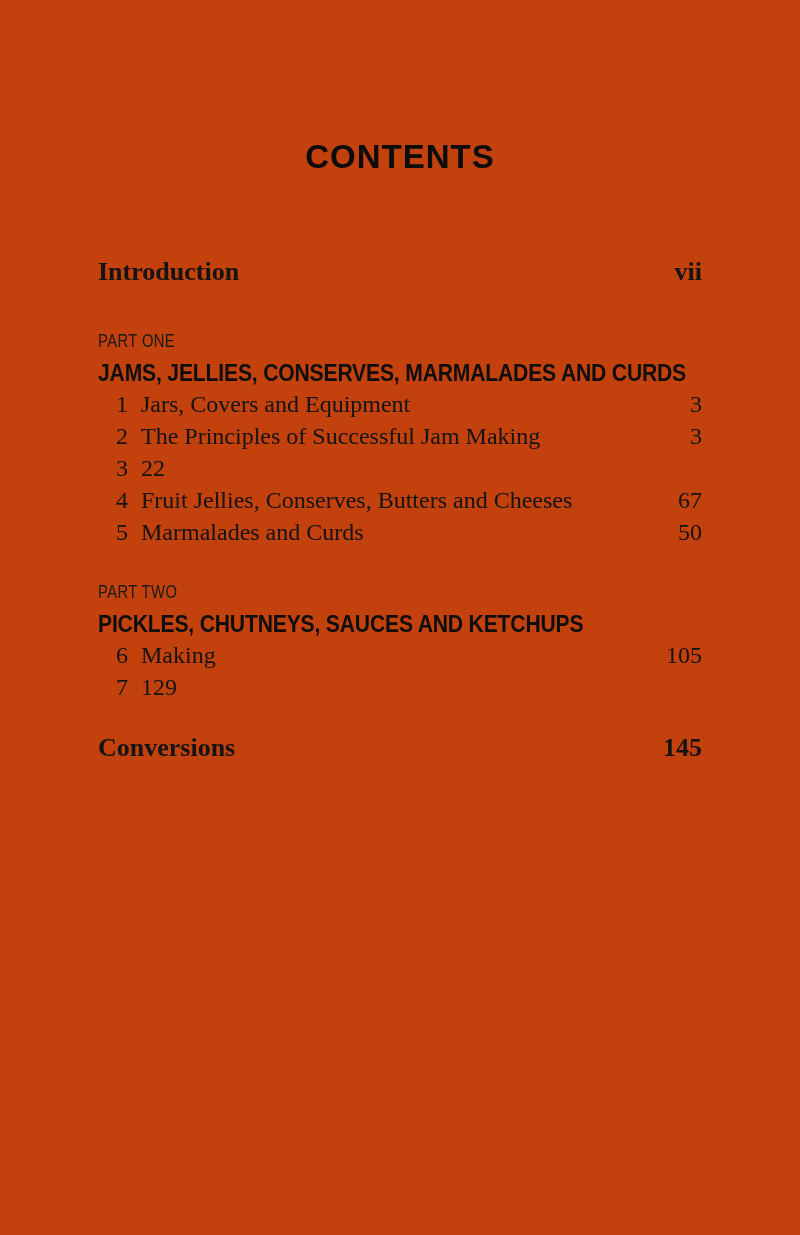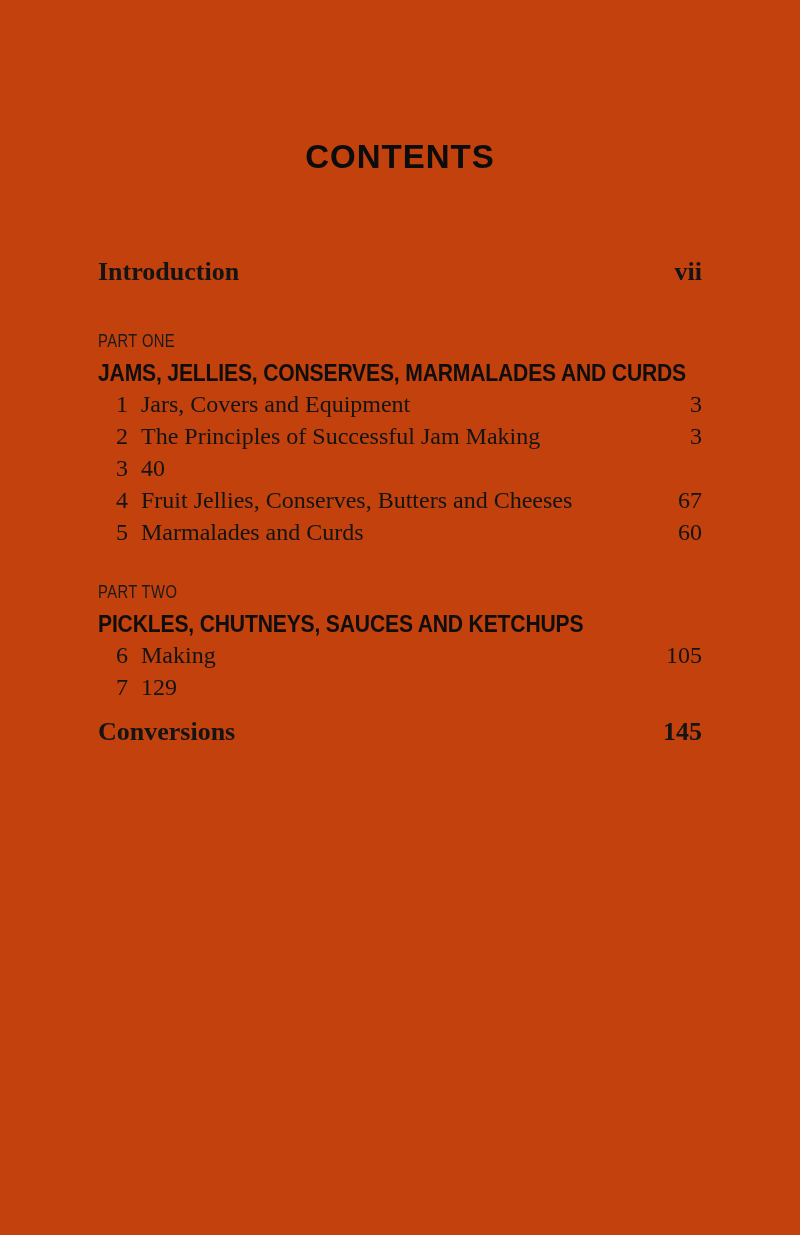--- a/index.html
+++ b/index.html
@@ -86,21 +86,21 @@
   .chapter-num {
     width: 30px;
     text-align: right;
     margin-right: 13px;
   }
   .chapter-title { flex: 1; }
   .chapter-page {
     text-align: right;
     white-space: nowrap;
   }
-  .back-row-first { margin-top: 13px; }
+  .back-row-first { margin-top: 29px; }
 </style>
 </head>
 <body>
 
 <div class="page">
   <div class="content">
 
     <h1 class="toc-title">CONTENTS</h1>
 
     <div class="row bold-row front-row">
@@ -120,31 +120,31 @@
       <span class="chapter-title">Jars, Covers and Equipment</span>
       <span class="chapter-page">3</span>
     </div>
     <div class="row chapter-row">
       <span class="chapter-num">2</span>
       <span class="chapter-title">The Principles of Successful Jam Making</span>
       <span class="chapter-page">3</span>
     </div>
     <div class="row chapter-row">
       <span class="chapter-num">3</span>
-      <span class="chapter-page">40</span>
+      <span class="chapter-page">22</span>
     </div>
     <div class="row chapter-row">
       <span class="chapter-num">4</span>
       <span class="chapter-title">Fruit Jellies, Conserves, Butters and Cheeses</span>
       <span class="chapter-page">67</span>
     </div>
     <div class="row chapter-row">
       <span class="chapter-num">5</span>
       <span class="chapter-title">Marmalades and Curds</span>
-      <span class="chapter-page">60</span>
+      <span class="chapter-page">50</span>
     </div>
 
     <div class="part-label second">
       <span class="squeeze">PART TWO</span>
     </div>
     <div class="part-heading">
       <span class="squeeze">PICKLES, CHUTNEYS, SAUCES AND KETCHUPS</span>
     </div>
 
     <div class="row chapter-row">

